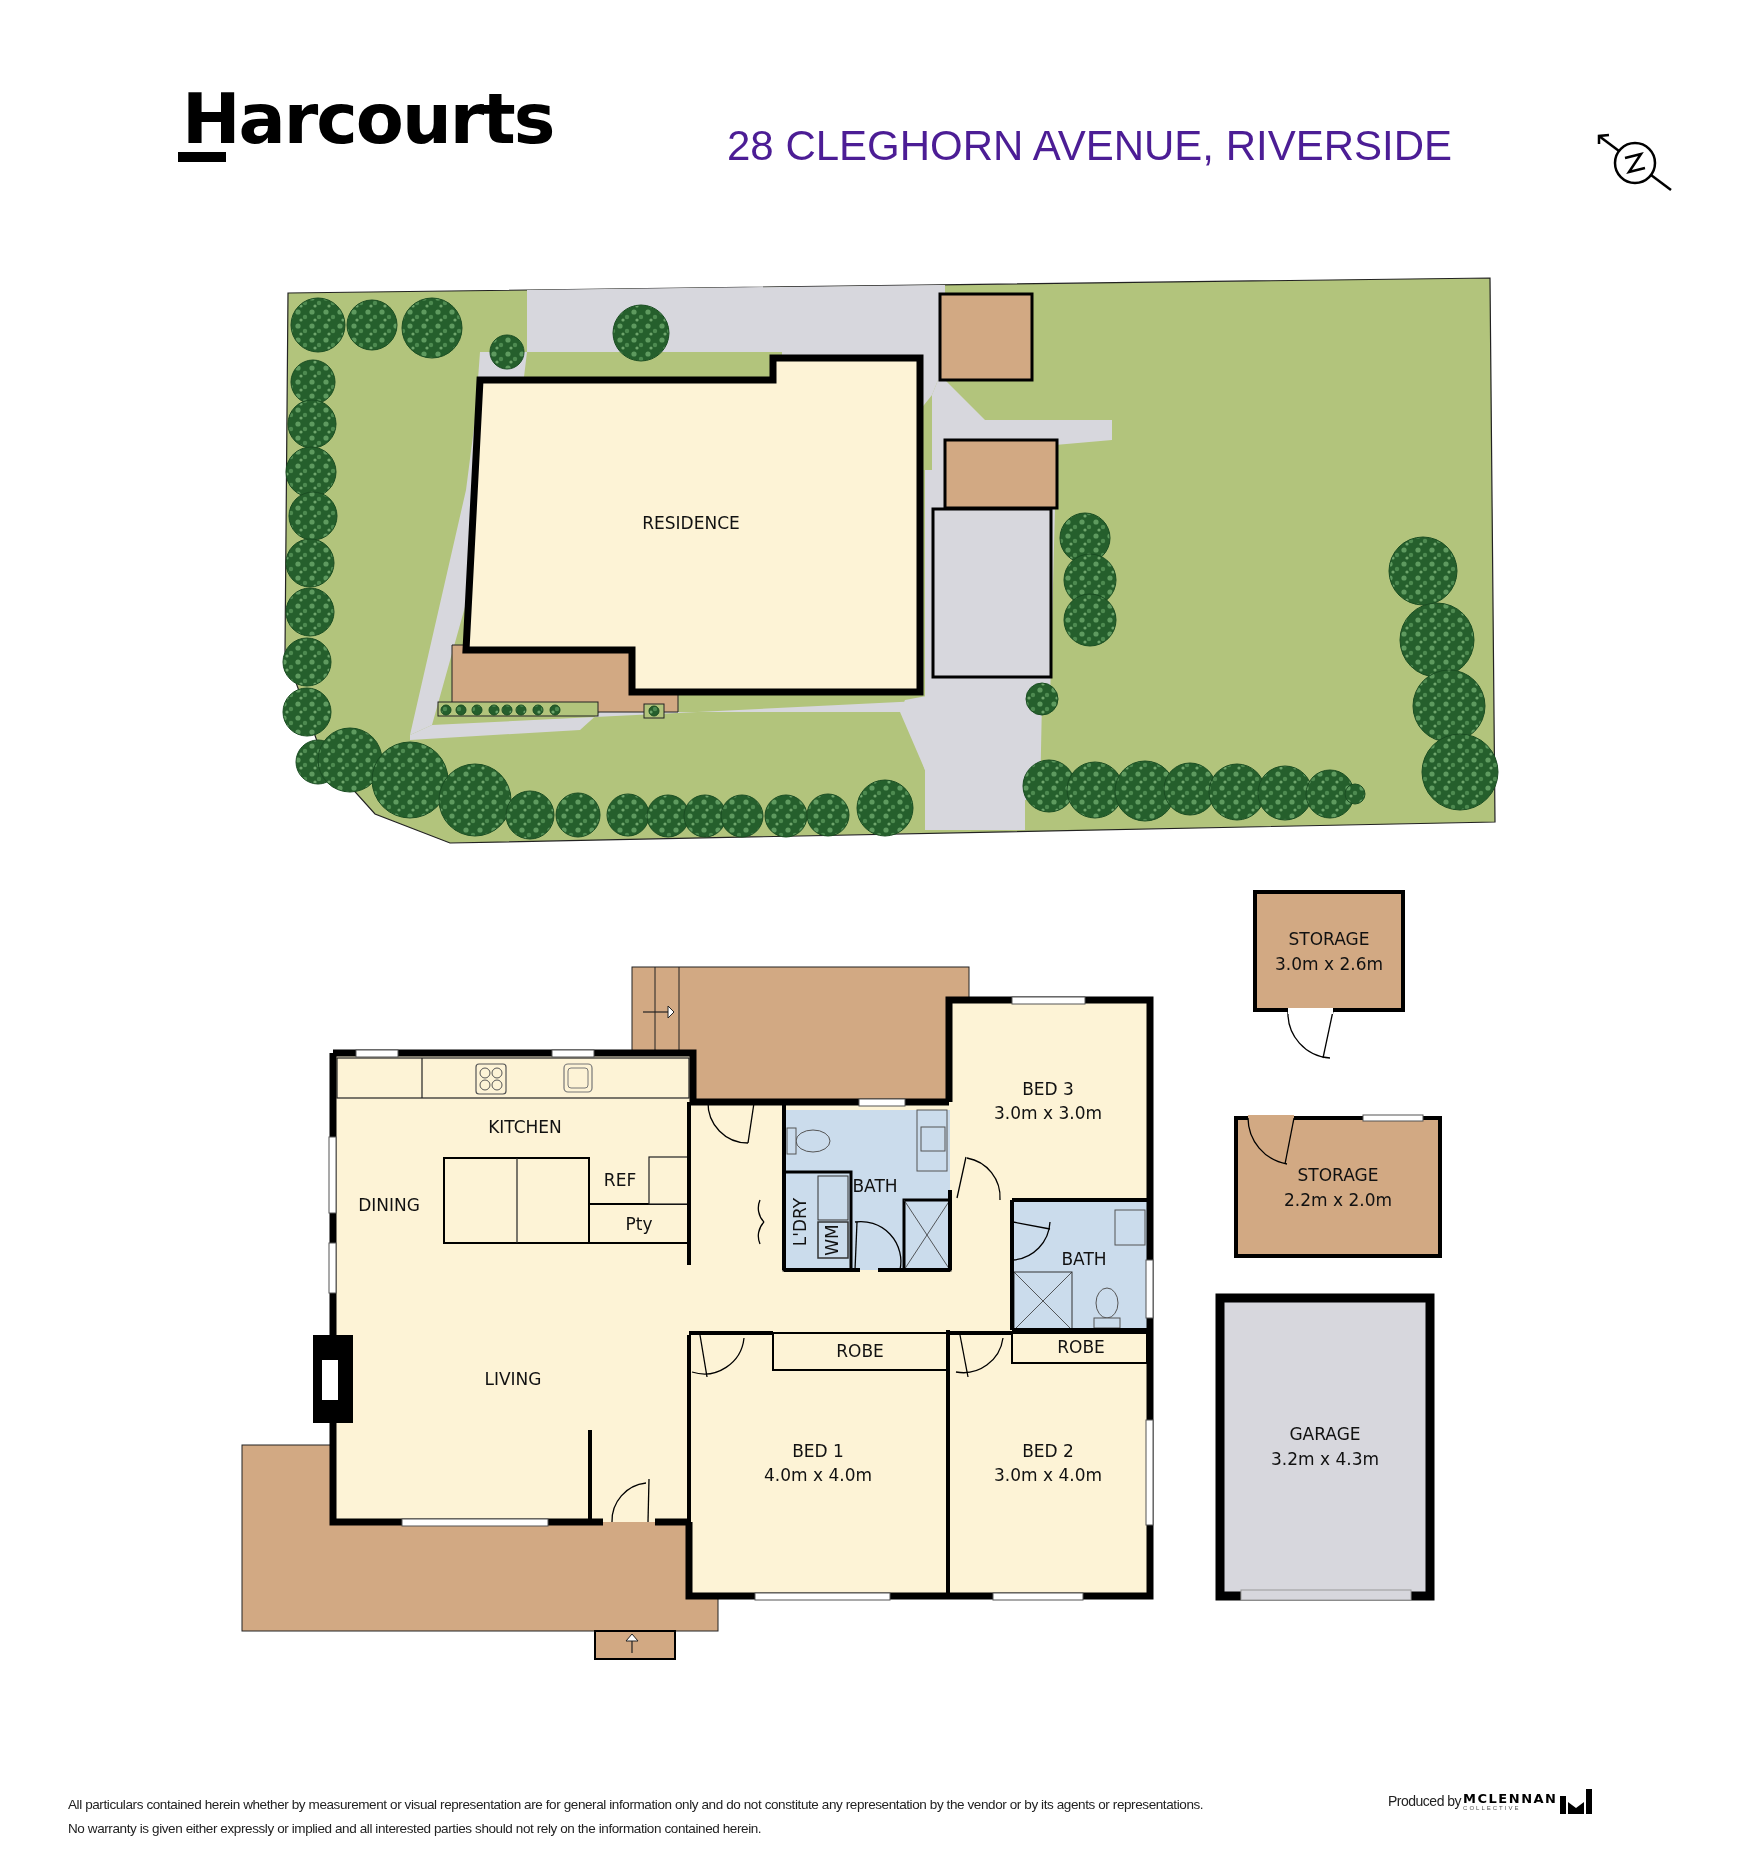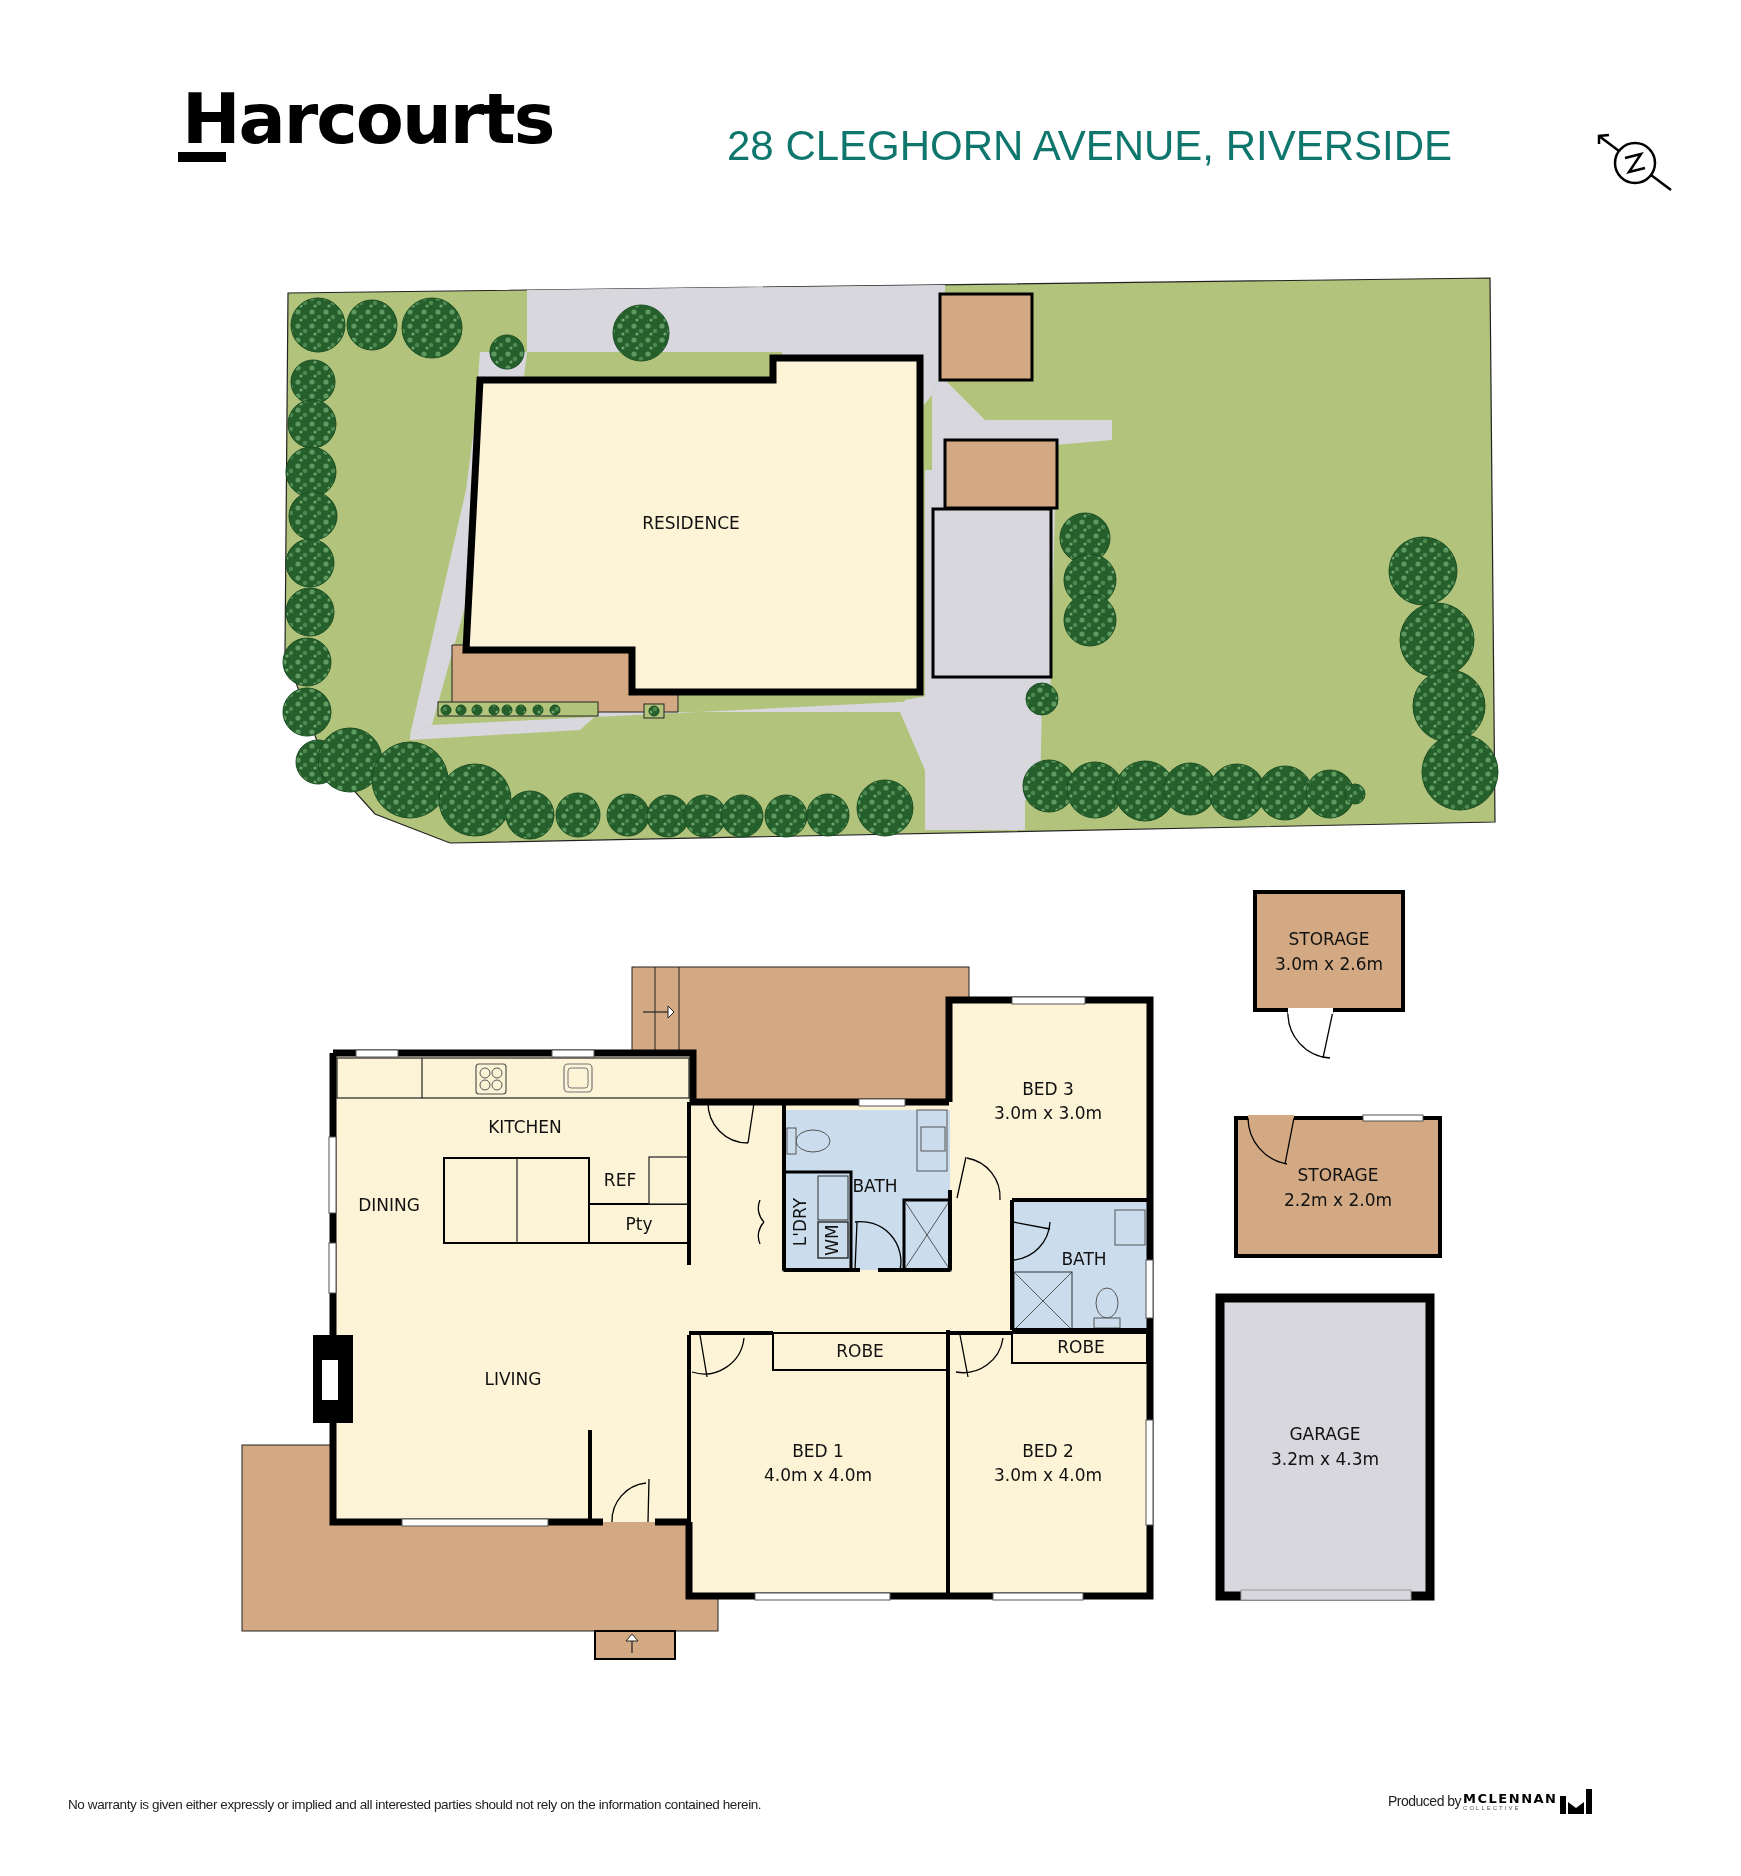--- a/index.html
+++ b/index.html
@@ -1,21 +1,21 @@
 <!DOCTYPE html>
 <html><head>
   <meta charset="utf-8">
   <style>
     html, body { margin: 0; padding: 0; background: #ffffff; }
     body { width: 1741px; height: 1876px; position: relative; overflow: hidden;
            font-family: "Liberation Sans", sans-serif; }
     .logo { position: absolute; left: 182px; top: 84px; font-family: "DejaVu Sans", sans-serif;
             font-weight: bold; font-size: 70px; letter-spacing: -2px; color: #000; line-height: 1; }
     .logo-bar { position: absolute; left: 178px; top: 152px; width: 48px; height: 10px; background: #000; }
-    .title { position: absolute; left: 727px; top: 122px; font-size: 42px; color: #0f766e; letter-spacing: 0px;
+    .title { position: absolute; left: 727px; top: 122px; font-size: 42px; color: #4c1d95; letter-spacing: 0px;
              font-family: "Liberation Sans", sans-serif; }
     .compass { position: absolute; left: 1595px; top: 130px; width: 80px; height: 65px; }
     svg.plan { position: absolute; left: 0; top: 0; }
     .disclaimer { position: absolute; left: 68px; top: 1793px; font-size: 13.5px; color: #222;
                   line-height: 24px; letter-spacing: -0.4px; font-family: "Liberation Sans Narrow", "Liberation Sans", sans-serif; }
     .producer { position: absolute; left: 1388px; top: 1788px; display: flex; align-items: center; gap: 2px; }
     .producer-label { font-size: 14px; color: #222; letter-spacing: -0.5px; }
     .mcl { display: flex; flex-direction: column; line-height: 1; }
     .mcl-name { font-family: "DejaVu Sans", sans-serif; font-weight: bold; font-size: 13px; letter-spacing: 1.5px; }
     .mcl-sub { font-size: 6px; letter-spacing: 2px; color: #555; }
@@ -284,20 +284,21 @@
     <text class="room-label" x="1338" y="1206" text-anchor="middle">2.2m x 2.0m</text>
 
     <rect x="1220" y="1298" width="210" height="298" fill="#d7d7dd" stroke="#000" stroke-width="9"></rect>
     <rect x="1241" y="1590" width="170" height="10" fill="#d7d7dd" stroke="#999" stroke-width="1"></rect>
     <text class="room-label" x="1325" y="1440" text-anchor="middle">GARAGE</text>
     <text class="room-label" x="1325" y="1465" text-anchor="middle">3.2m x 4.3m</text>
   </g>
 </svg>
 
 <div class="disclaimer">
+  <div>All particulars contained herein whether by measurement or visual representation are for general information only and do not constitute any representation by the vendor or by its agents or representations.</div>
   <div>No warranty is given either expressly or implied and all interested parties should not rely on the information contained herein.</div>
 </div>
 
 <div class="producer">
   <span class="producer-label">Produced by</span>
   <span class="mcl">
     <span class="mcl-name">MCLENNAN</span>
     <span class="mcl-sub">COLLECTIVE</span>
   </span>
   <svg width="34" height="26" viewBox="0 0 34 26">

